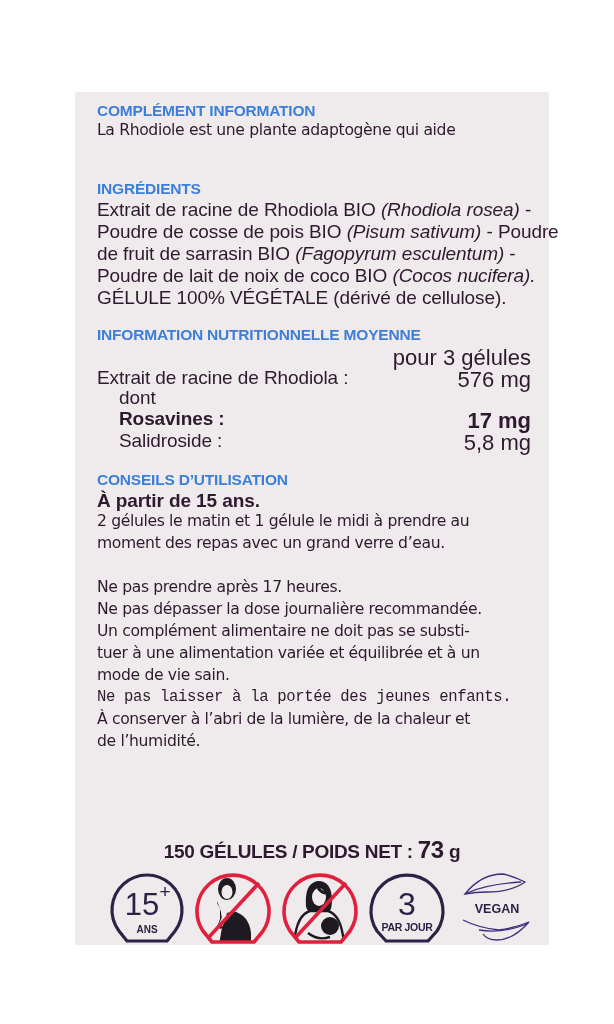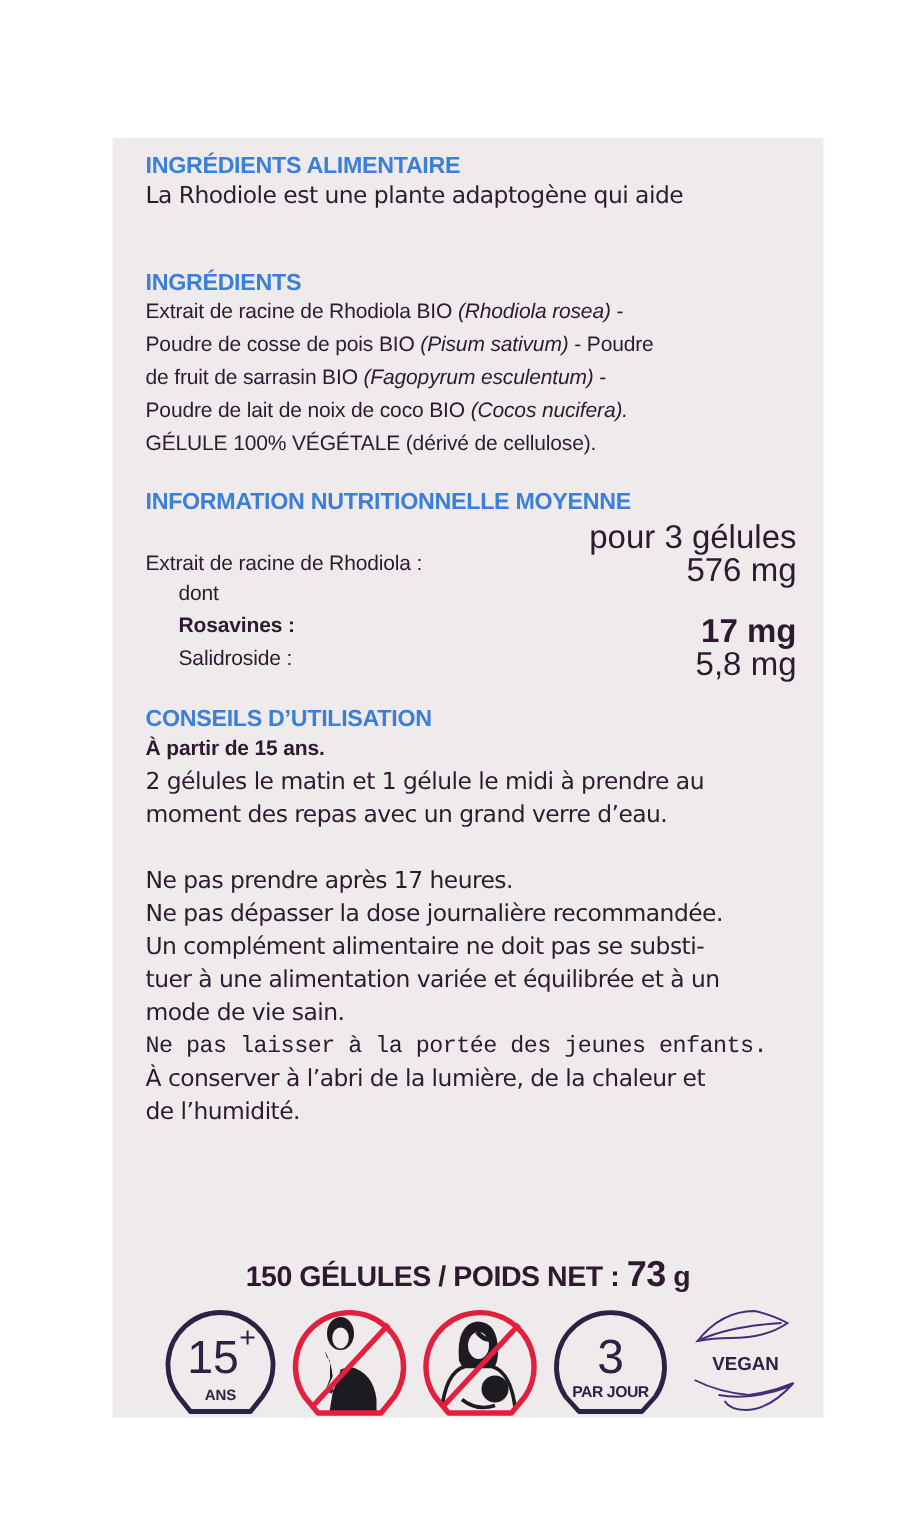--- a/index.html
+++ b/index.html
@@ -13,40 +13,40 @@
     }
     .heading {
       position:absolute; left:22px; color:#3b7fd9; font-weight:bold;
       font-family:"Liberation Sans", sans-serif; font-size:15.5px; letter-spacing:-0.2px;
       white-space:nowrap;
     }
     .line {
       position:absolute; left:22px; color:#2e1a2e; font-size:15.6px; white-space:nowrap;
       font-family:"DejaVu Sans", sans-serif; letter-spacing:-0.35px;
     }
-    .line.cond { font-family:"Liberation Sans", sans-serif; font-size:14px; letter-spacing:-0.1px; }
+    .line.cond { font-family:"Liberation Sans", sans-serif; font-size:19px; letter-spacing:-0.1px; }
     .line i { font-style:italic; }
     .right { position:absolute; right:18px; color:#2e1a2e; font-family:"Liberation Sans", sans-serif; font-size:22px; white-space:nowrap; text-align:right; }
     .bold { font-weight:bold; }
     .indent { left:44px; }
     .netweight {
       position:absolute; left:0; width:474px; top:744px; text-align:center;
       color:#2e1a2e; font-family:"Liberation Sans", sans-serif; font-weight:bold; font-size:19px;
       letter-spacing:-0.3px;
     }
     .netweight .big { font-size:24px; font-weight:bold; }
     .icons { position:absolute; left:0; top:776px; width:546px; height:77px; }
     .icon { position:absolute; }
   </style>
 </head>
 <body>
 
 <div class="card">
 
-  <div class="heading" style="top:10px;">INGRÉDIENTS ALIMENTAIRE</div>
+  <div class="heading" style="top:10px;">COMPLÉMENT INFORMATION</div>
   <div class="line" style="top:29px;">La Rhodiole est une plante adaptogène qui aide</div>
 
   <div class="heading" style="top:88px;">INGRÉDIENTS</div>
   <div class="line cond" style="top:107px;"><span>Extrait de racine de Rhodiola BIO </span><i>(Rhodiola rosea)</i><span> -</span></div>
   <div class="line cond" style="top:129px;"><span>Poudre de cosse de pois BIO </span><i>(Pisum sativum)</i><span> - Poudre</span></div>
   <div class="line cond" style="top:151px;"><span>de fruit de sarrasin BIO </span><i>(Fagopyrum esculentum)</i><span> -</span></div>
   <div class="line cond" style="top:173px;"><span>Poudre de lait de noix de coco BIO </span><i>(Cocos nucifera).</i><span></span></div>
   <div class="line cond" style="top:195px;"><span>GÉLULE 100% VÉGÉTALE (dérivé de cellulose).</span></div>
 
   <div class="heading" style="top:234px;">INFORMATION NUTRITIONNELLE MOYENNE</div>

